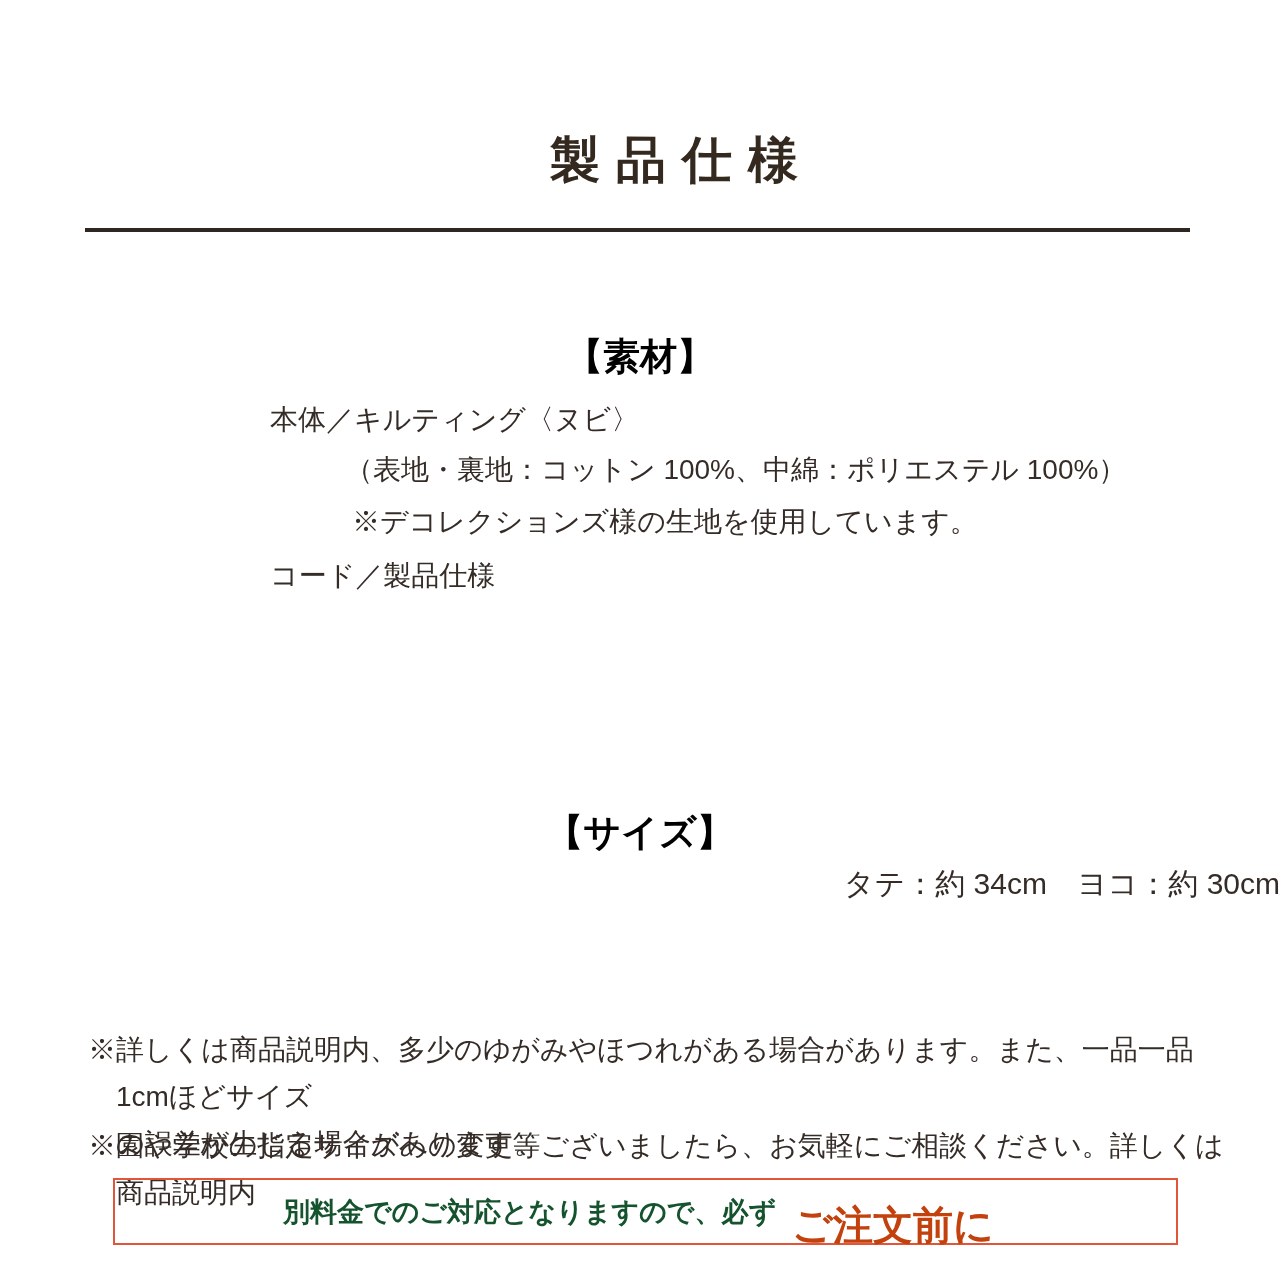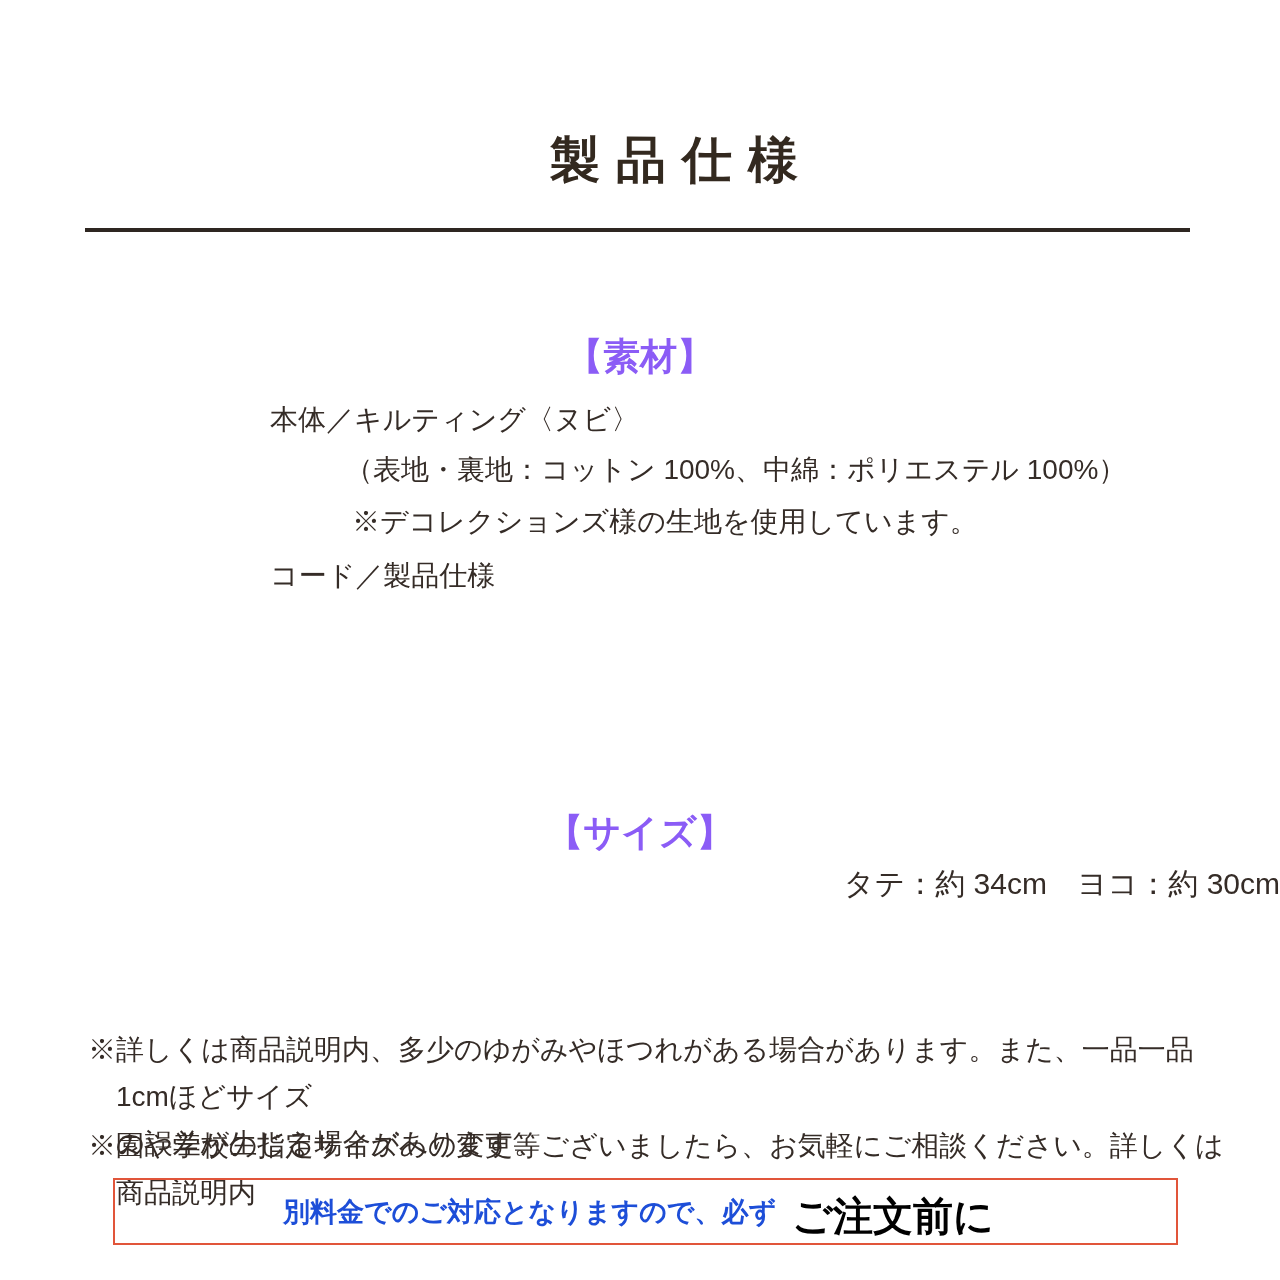--- a/index.html
+++ b/index.html
@@ -39,21 +39,21 @@
     background: #2e2621;
   }
 
   .section-heading {
     left: 0;
     width: 1280px;
     text-align: center;
     font-size: 37px;
     font-weight: bold;
     line-height: 1.2;
-    color: #8b5cf6;
+    color: #000000;
   }
   .materials-heading { top: 304px; }
   .size-heading { top: 780px; }
 
   .mat-line {
     font-size: 28px;
     line-height: 1.3;
     white-space: nowrap;
   }
   .mat-body   { top: 402px; left: 270px; }
@@ -87,31 +87,31 @@
     width: 1065px;
     height: 67px;
     box-sizing: border-box;
     border: 2px solid #e1553a;
     display: flex;
     align-items: center;
     justify-content: center;
     white-space: nowrap;
   }
   .warning-text {
-    color: #1d4ed8;
+    color: #14532d;
     font-weight: bold;
     font-size: 27px;
   }
   .warning-highlight {
-    color: #000000;
+    color: #c2410c;
     font-weight: bold;
     font-size: 40px;
     margin: 0 14px 0 16px;
     position: relative;
-    top: 5px;
+    top: 14px;
   }
 </style>
 </head>
 <body>
 
 <h1 class="abs page-title">製品仕様</h1>
 
 <div class="abs title-rule"></div>
 
 <h2 class="abs section-heading materials-heading">【素材】</h2>

